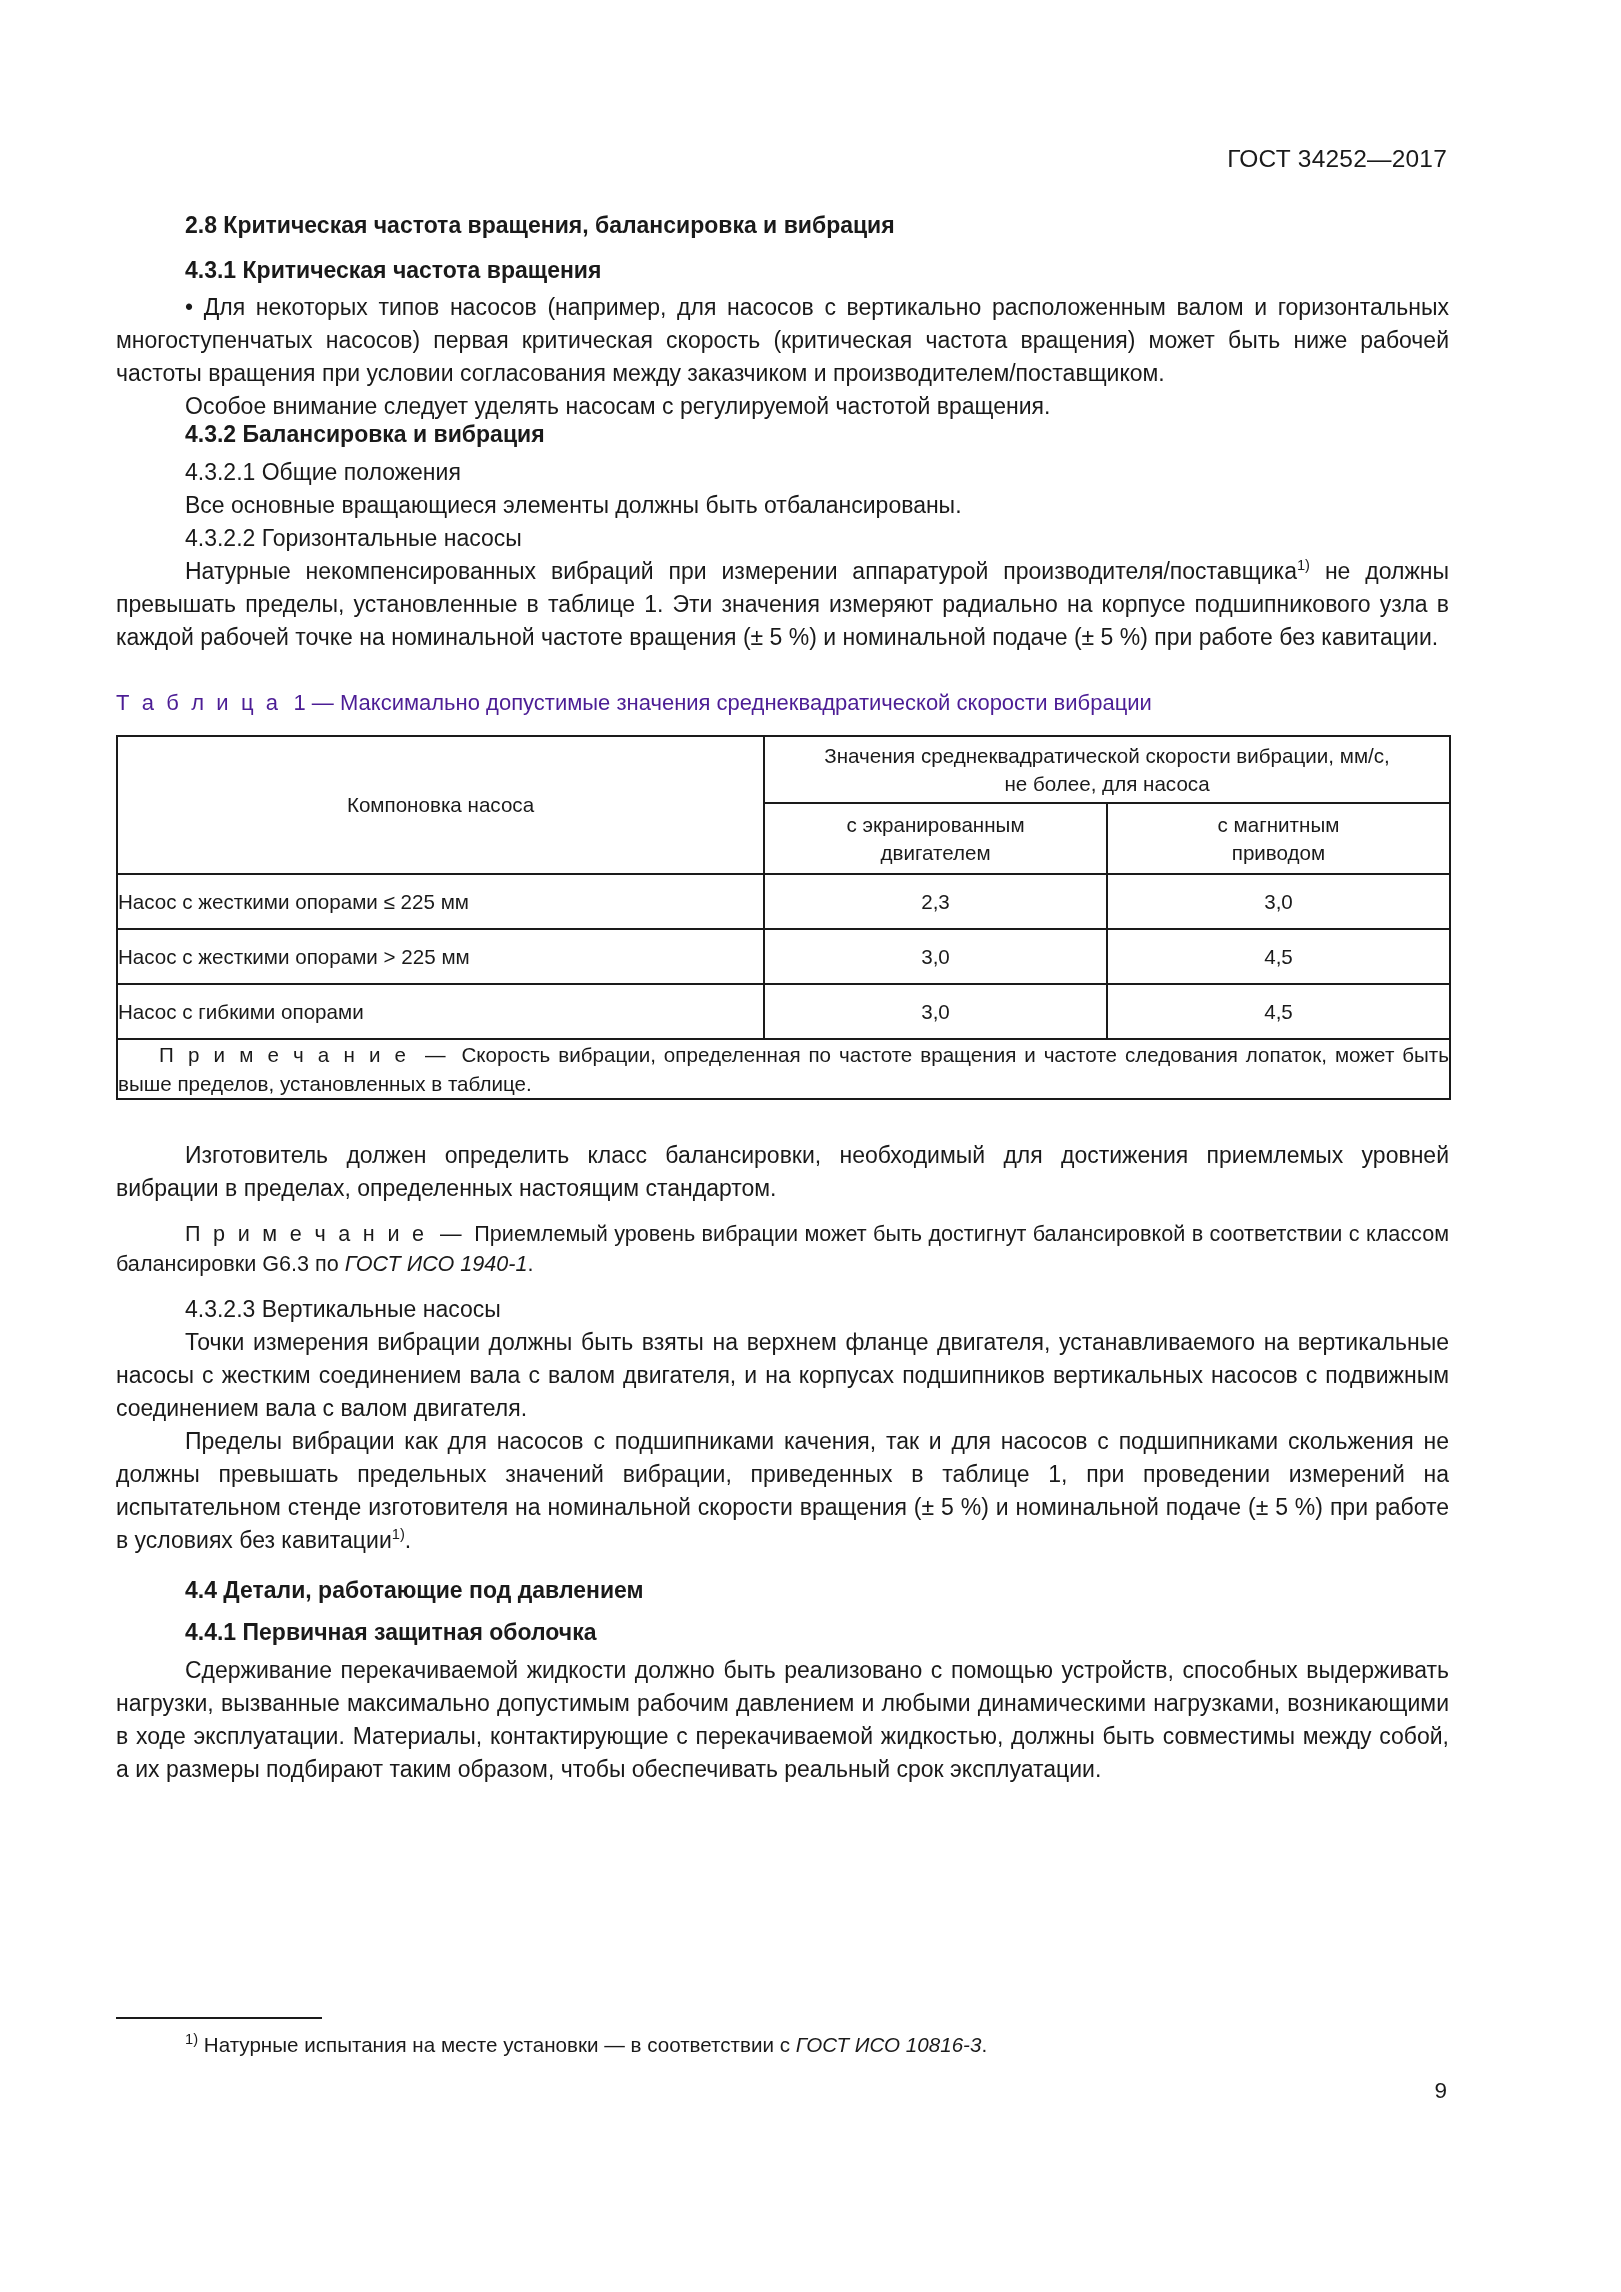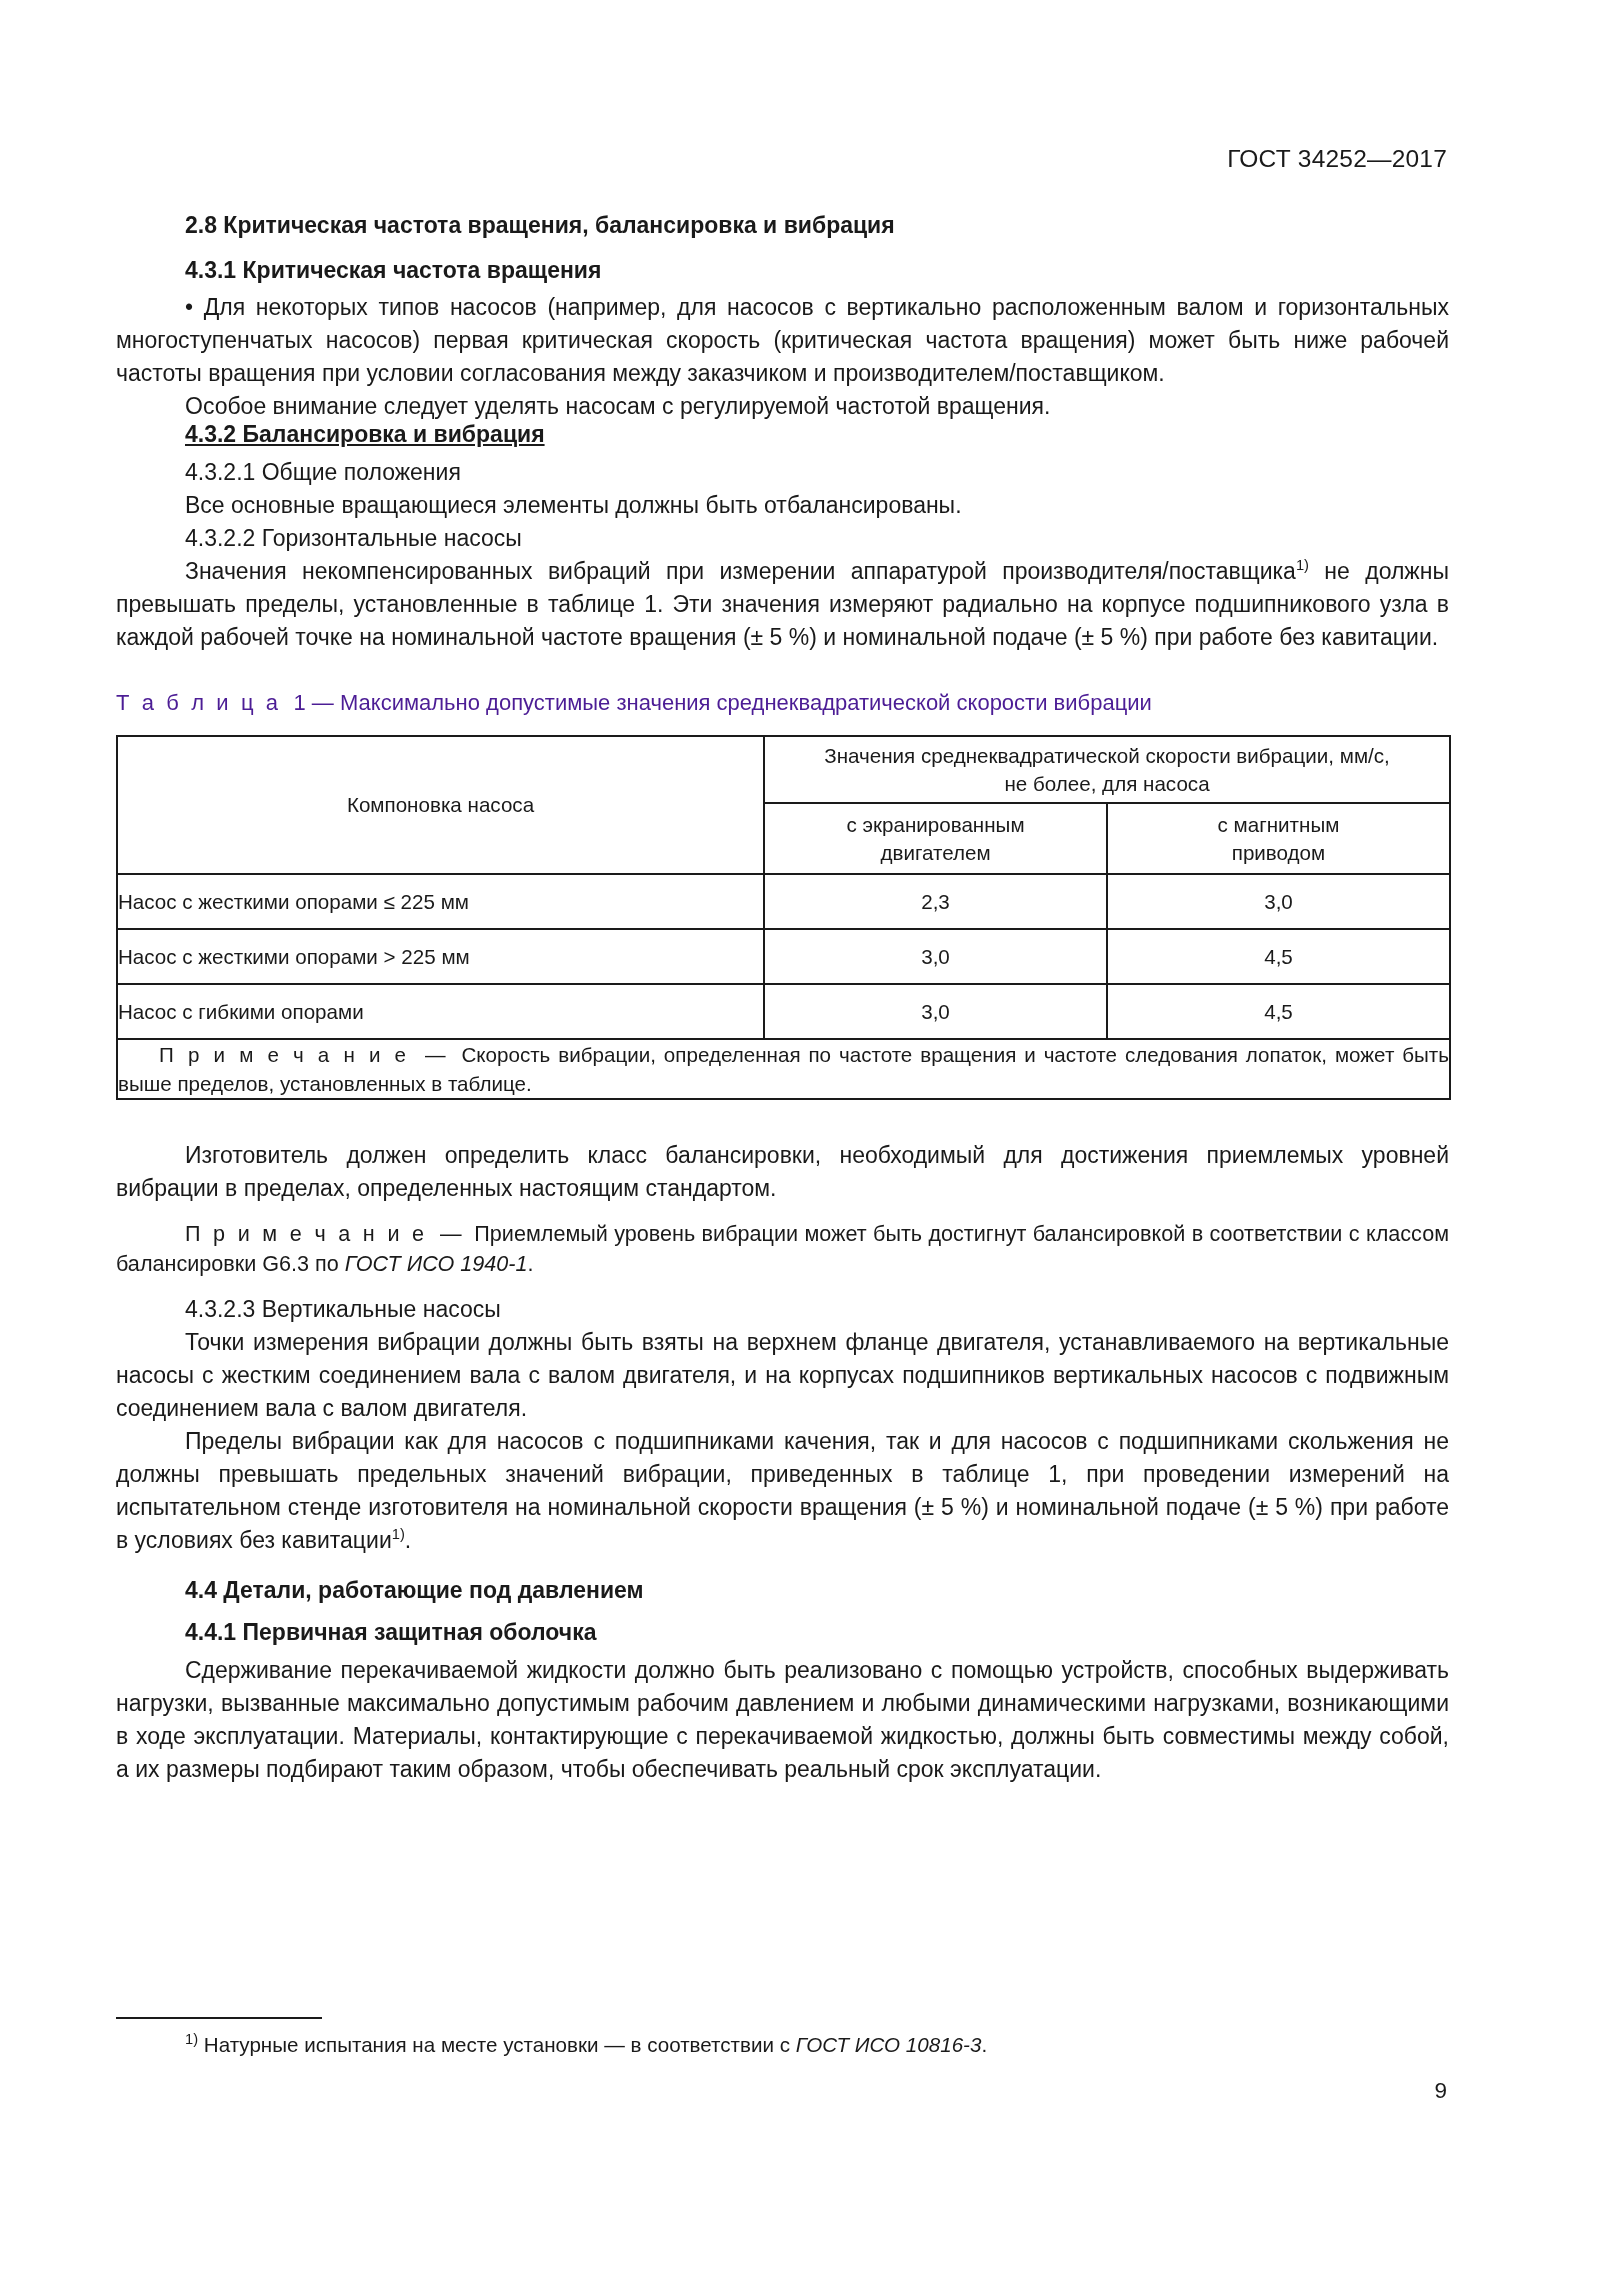--- a/index.html
+++ b/index.html
@@ -200,29 +200,29 @@
 
     <h2 class="sec">2.8 Критическая частота вращения, балансировка и вибрация</h2>
 
     <h3 class="sec">4.3.1 Критическая частота вращения</h3>
 
 
     <p class="body">• Для некоторых типов насосов (например, для насосов с вертикально расположенным валом и горизонтальных многоступенчатых насосов) первая критическая скорость (критическая частота вращения) может быть ниже рабочей частоты вращения при условии согласования между заказчиком и производителем/поставщиком.</p>
 
     <p class="plain">Особое внимание следует уделять насосам с регулируемой частотой вращения.</p>
 
-    <h3 class="sec" style="margin-top:0;text-decoration:underline;">4.3.2 Балансировка и вибрация</h3>
+    <h3 class="sec" style="margin-top:0;">4.3.2 Балансировка и вибрация</h3>
 
     <p class="plain">4.3.2.1 Общие положения</p>
 
     <p class="plain">Все основные вращающиеся элементы должны быть отбалансированы.</p>
 
     <p class="plain">4.3.2.2 Горизонтальные насосы</p>
 
-    <p class="body"><span>Значения некомпенсированных вибраций при измерении аппаратурой производителя/поставщика</span><sup class="fn">1)</sup><span> не должны превышать пределы, установленные в таблице 1. Эти значения измеряют радиально на корпусе подшипникового узла в каждой рабочей точке на номинальной частоте вращения (± 5 %) и номинальной подаче (± 5 %) при работе без кавитации.</span></p>
+    <p class="body"><span>Натурные некомпенсированных вибраций при измерении аппаратурой производителя/поставщика</span><sup class="fn">1)</sup><span> не должны превышать пределы, установленные в таблице 1. Эти значения измеряют радиально на корпусе подшипникового узла в каждой рабочей точке на номинальной частоте вращения (± 5 %) и номинальной подаче (± 5 %) при работе без кавитации.</span></p>
 
     <div class="gap-l"></div>
     <div class="gap-s"></div>
 
     <p class="table-caption"><span class="spaced">Т а б л и ц а</span>&nbsp; <span>1</span> <span>—</span> <span>Максимально допустимые значения среднеквадратической скорости вибрации</span></p>
 
     <table class="gost">
       <colgroup>
         <col class="col-a">
           <col class="col-b">

